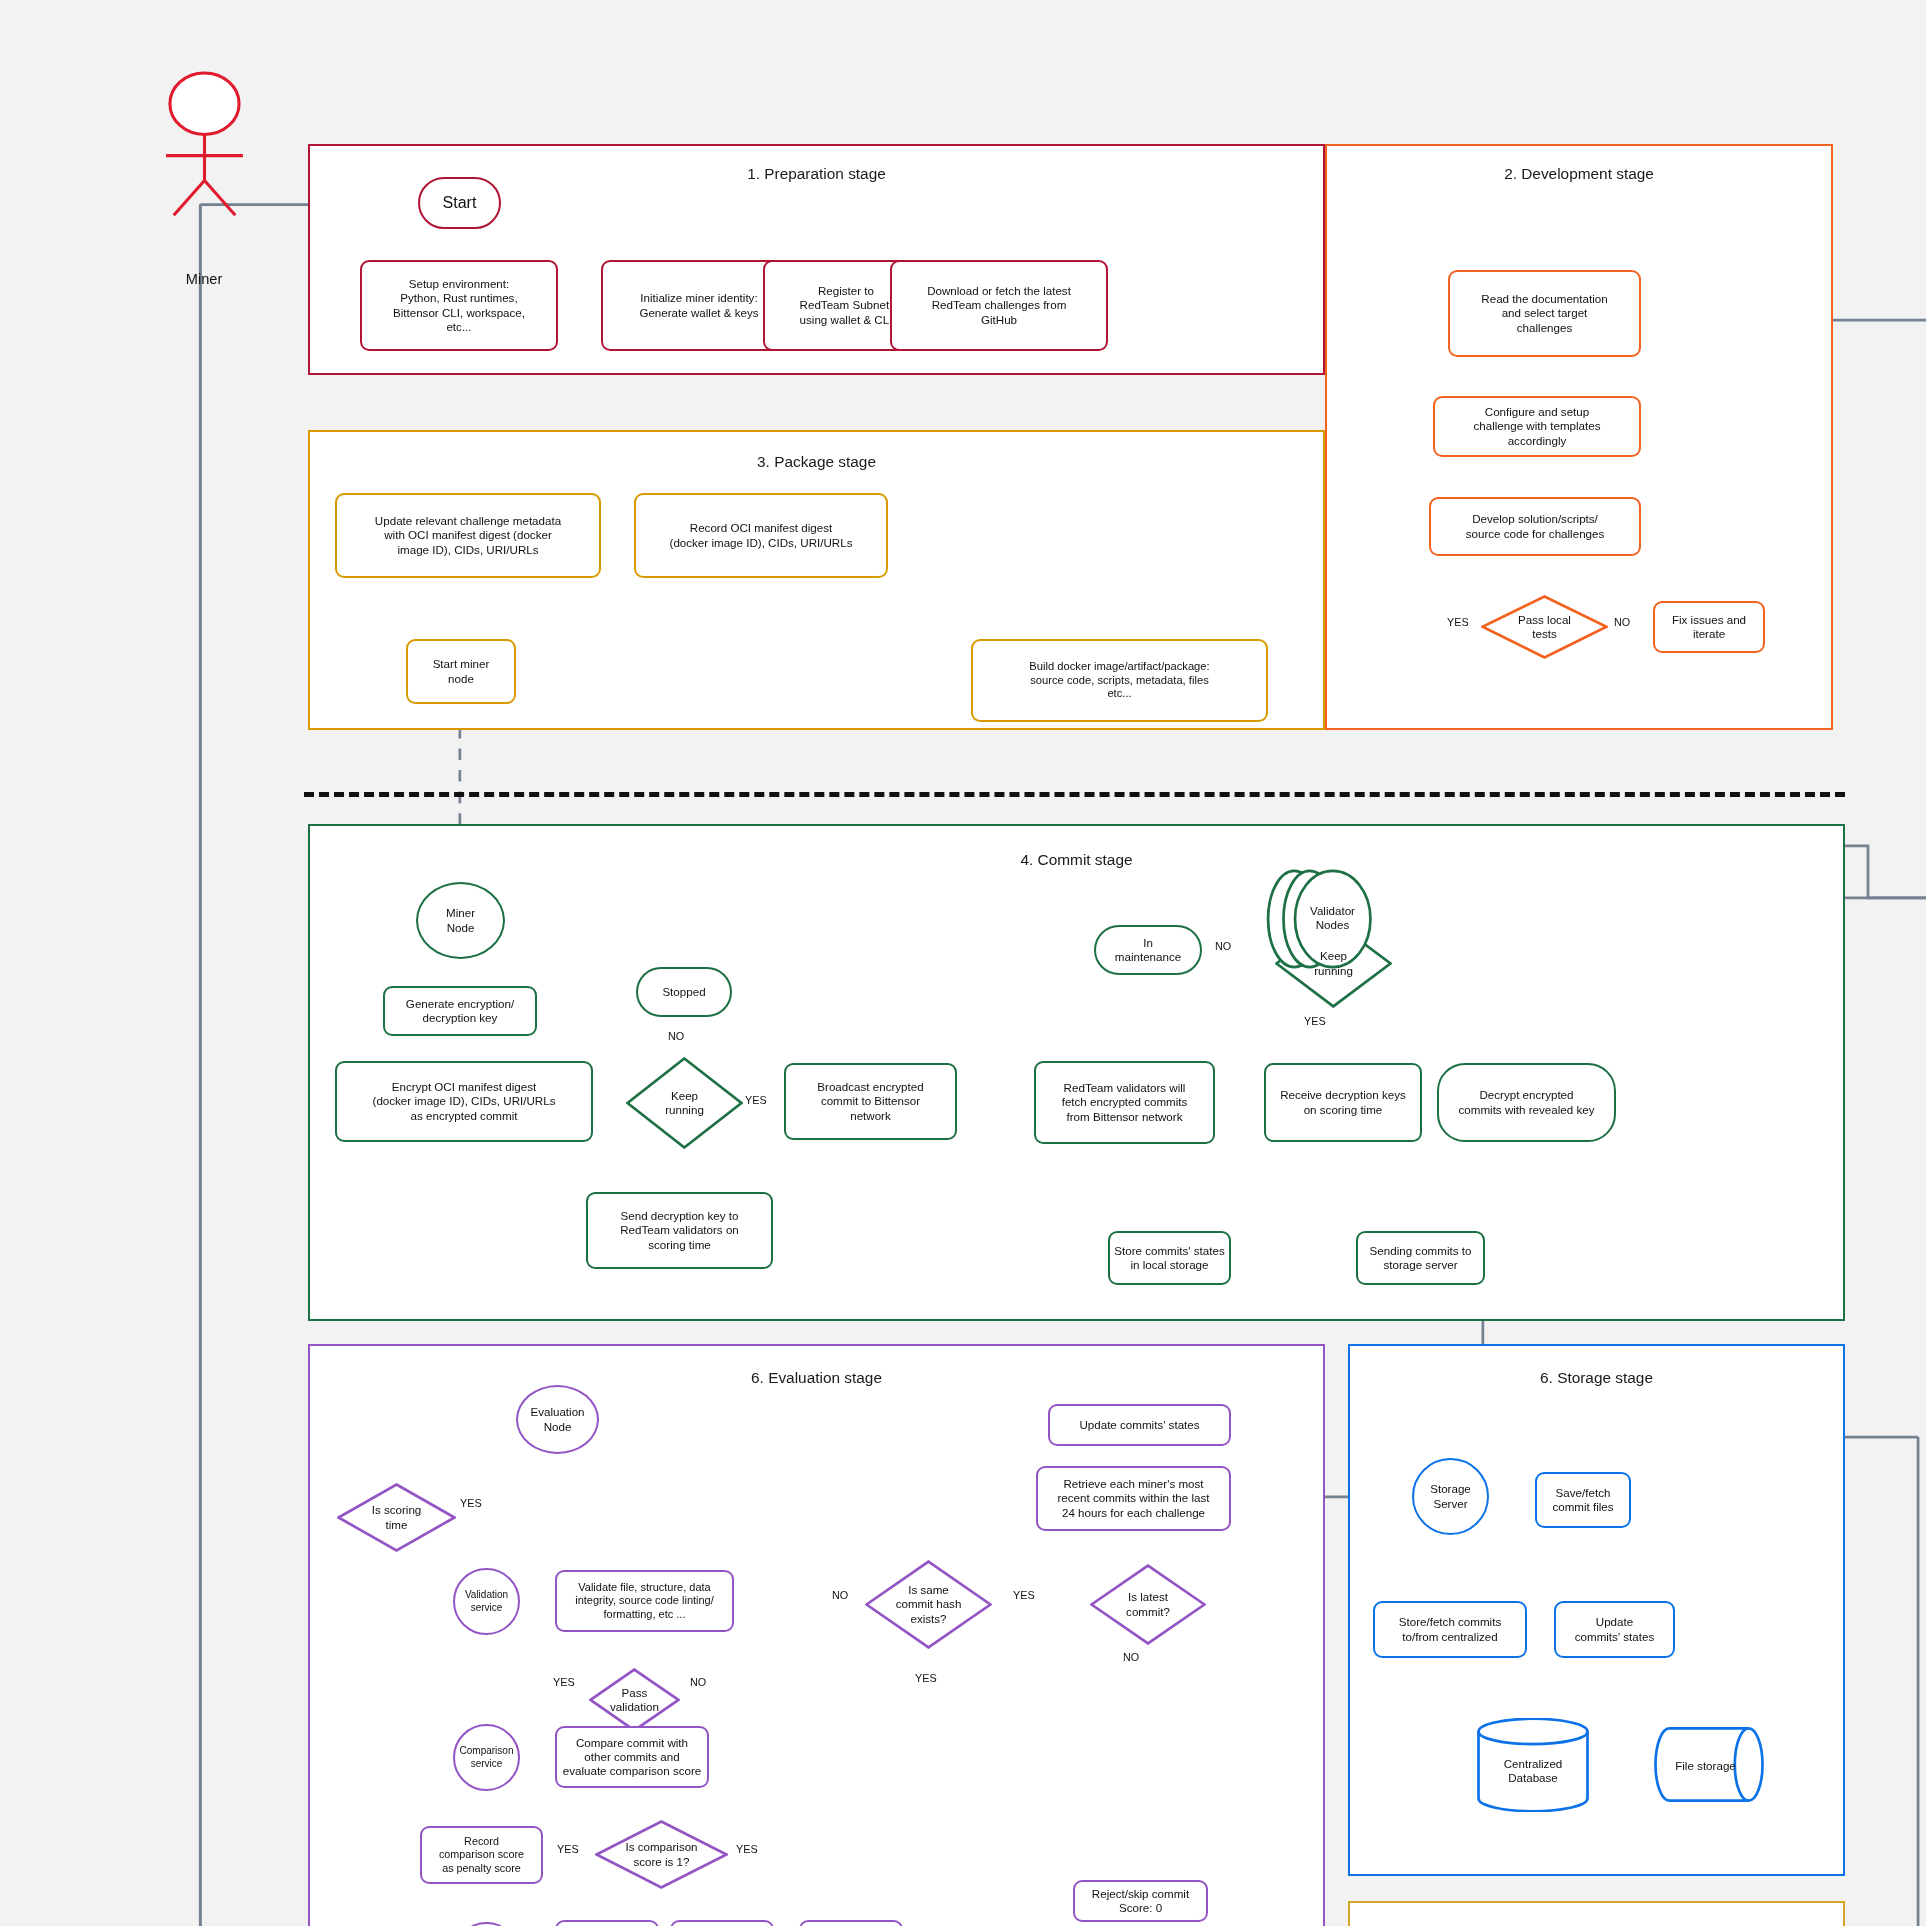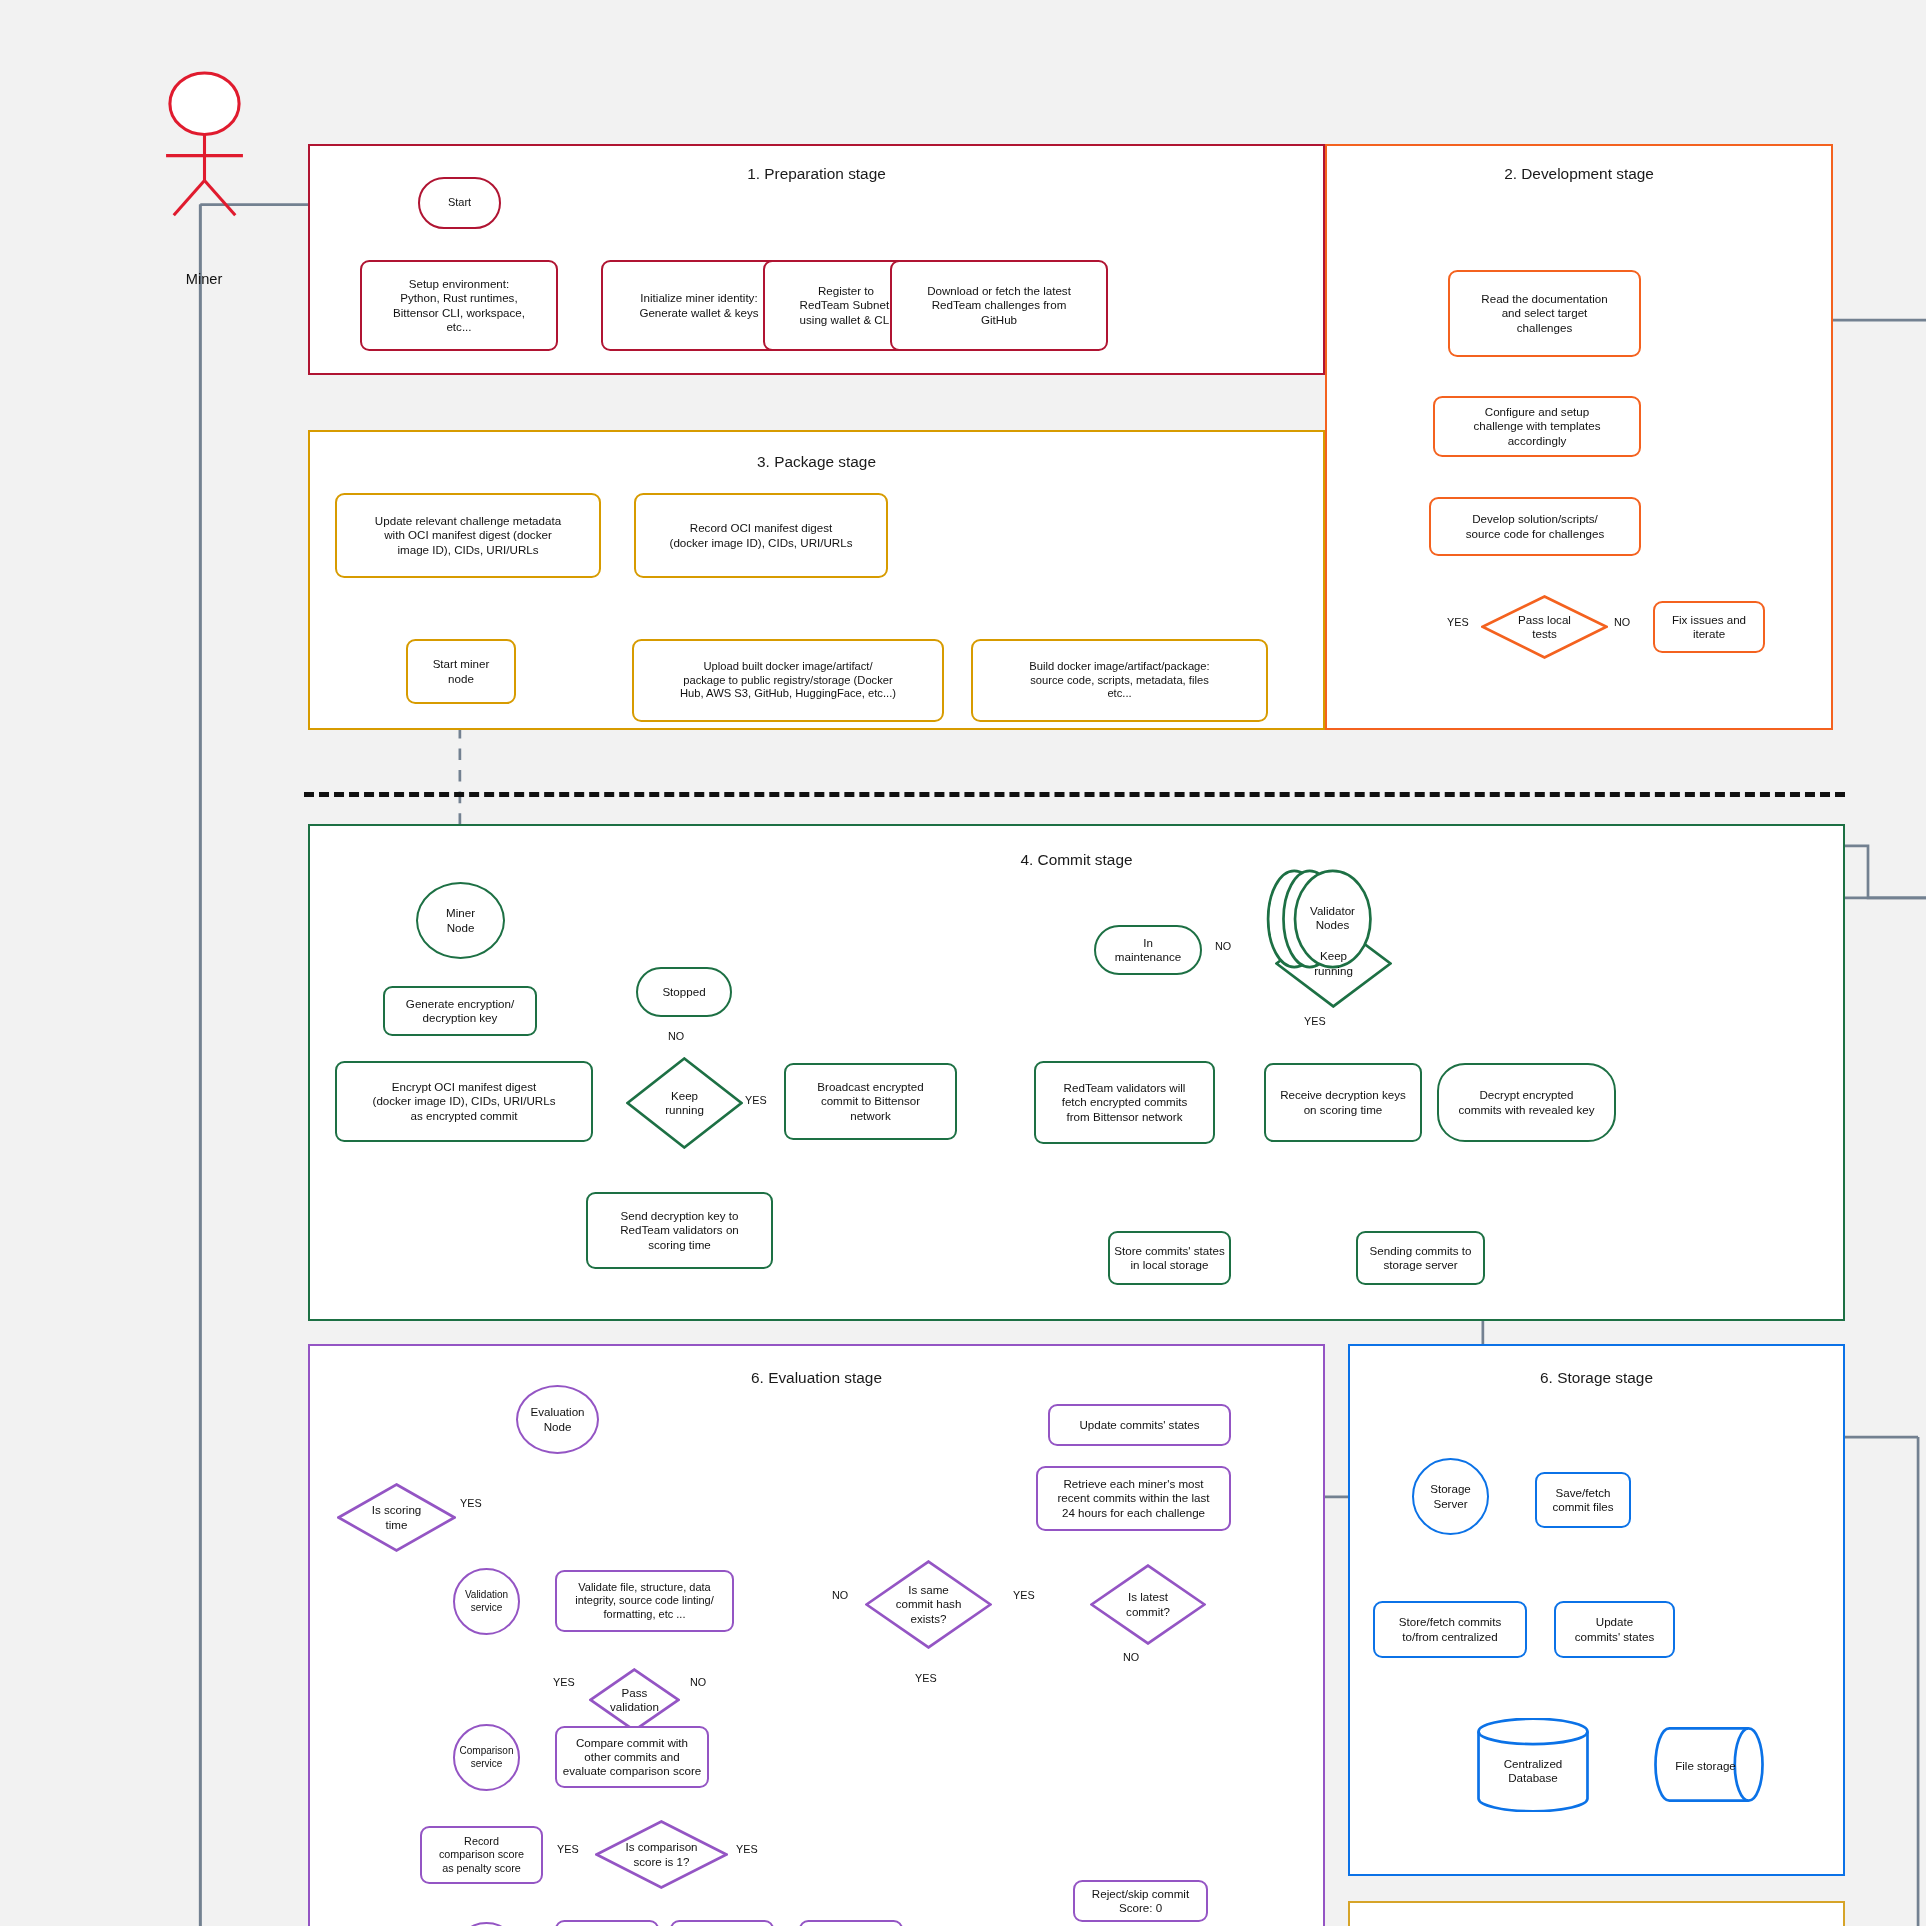--- a/index.html
+++ b/index.html
@@ -213,21 +213,21 @@
     <line x1="160" y1="180" x2="160" y2="300" stroke="#e01b2e" stroke-width="8"></line>
     <line x1="60" y1="235" x2="260" y2="235" stroke="#e01b2e" stroke-width="8"></line>
     <line x1="160" y1="300" x2="80" y2="390" stroke="#e01b2e" stroke-width="8"></line>
     <line x1="160" y1="300" x2="240" y2="390" stroke="#e01b2e" stroke-width="8"></line>
   </svg>
   <div class="actor-name" style="left:146px;top:270px;width:116px;">Miner</div>
 
   <div class="stage" style="left:308px;top:144px;width:1017px;height:231px;border-color:#b01432;">
     <div class="stage-title" style="top:19px;">1. Preparation stage</div>
   </div>
-  <div class="node term" style="left:418px;top:177px;width:83px;height:52px;border-color:#b01432;font-size:11px;">Start</div>
+  <div class="node term" style="left:418px;top:177px;width:83px;height:52px;border-color:#b01432;font-size:16px;">Start</div>
   <div class="node" style="left:360px;top:260px;width:198px;height:91px;border-color:#b01432;white-space:pre-line;">Setup environment:
 Python, Rust runtimes,
 Bittensor CLI, workspace,
 etc...</div>
   <div class="node" style="left:601px;top:260px;width:196px;height:91px;border-color:#b01432;white-space:pre-line;">Initialize miner identity:
 Generate wallet &amp; keys</div>
   <div class="node" style="left:763px;top:260px;width:166px;height:91px;border-color:#b01432;white-space:pre-line;">Register to
 RedTeam Subnet,
 using wallet &amp; CLI</div>
   <div class="node" style="left:890px;top:260px;width:218px;height:91px;border-color:#b01432;white-space:pre-line;">Download or fetch the latest
@@ -260,23 +260,20 @@
   <div class="stage" style="left:308px;top:430px;width:1017px;height:300px;border-color:#d79b00;">
     <div class="stage-title" style="top:21px;">3. Package stage</div>
   </div>
   <div class="node" style="left:335px;top:493px;width:266px;height:85px;border-color:#d79b00;white-space:pre-line;">Update relevant challenge metadata
 with OCI manifest digest (docker
 image ID), CIDs, URI/URLs</div>
   <div class="node" style="left:634px;top:493px;width:254px;height:85px;border-color:#d79b00;white-space:pre-line;">Record OCI manifest digest
 (docker image ID), CIDs, URI/URLs</div>
   <div class="node" style="left:406px;top:639px;width:110px;height:65px;border-color:#d79b00;white-space:pre-line;">Start miner
 node</div>
-  <div class="node" style="left:632px;top:639px;width:312px;height:83px;border-color:#d79b00;white-space:pre-line;font-size:11.2px;">Upload built docker image/artifact/
-package to public registry/storage (Docker
-Hub, AWS S3, GitHub, HuggingFace, etc...)</div>
   <div class="node" style="left:971px;top:639px;width:297px;height:83px;border-color:#d79b00;white-space:pre-line;font-size:11.2px;">Build docker image/artifact/package:
 source code, scripts, metadata, files
 etc...</div>
 
   <div class="stage" style="left:308px;top:824px;width:1537px;height:497px;border-color:#1d7044;">
     <div class="stage-title" style="top:25px;">4. Commit stage</div>
   </div>
   <div class="node ellipse" style="left:416px;top:882px;width:89px;height:77px;border-color:#1d7044;white-space:pre-line;">Miner
 Node</div>
   <div class="node" style="left:383px;top:986px;width:154px;height:50px;border-color:#1d7044;white-space:pre-line;">Generate encryption/

